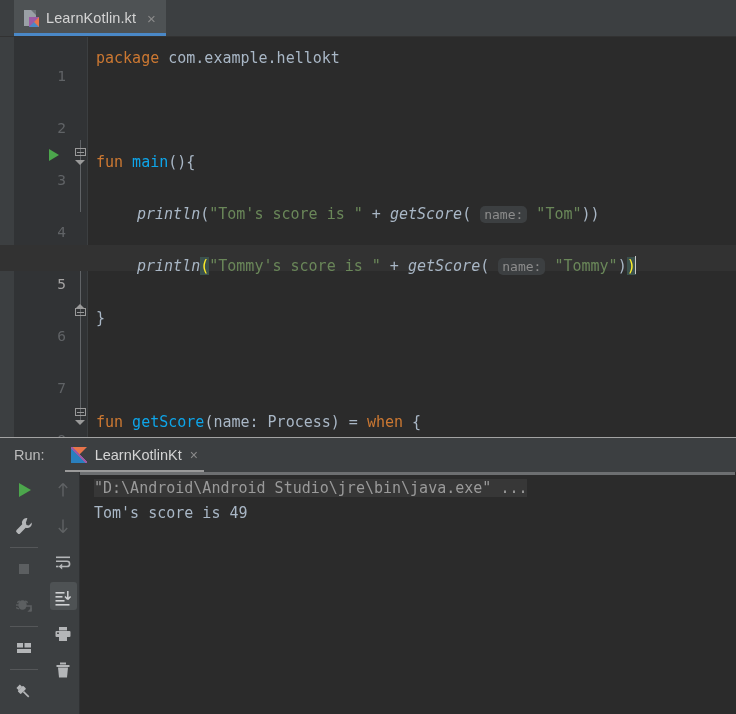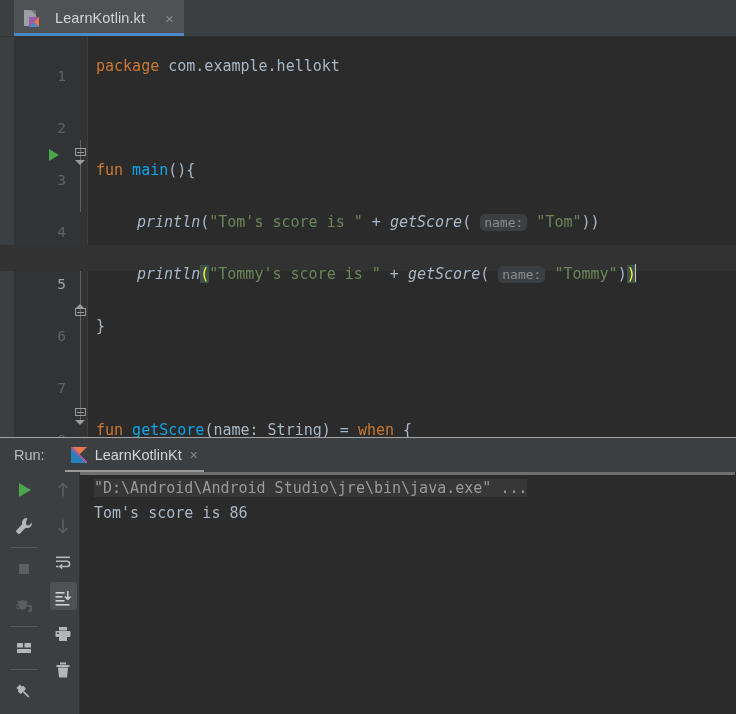--- a/index.html
+++ b/index.html
@@ -14,21 +14,21 @@
     position:absolute; left:0; top:0; width:736px; height:37px;
     background:#3c3f41;
     border-bottom:1px solid #323232;
   }
   #tabbar:before{
     content:""; position:absolute; left:0; top:0; width:14px; height:36px;
     background:#3c3f41;
   }
   .editor-tab{
     position:absolute; left:14px; top:0; height:36px;
-    display:flex; align-items:center; gap:16px;
+    display:flex; align-items:center; gap:7px;
     padding:0 10px 0 9px;
     background:#4e5254;
     cursor:default;
   }
   .editor-tab .tab-underline{
     position:absolute; left:0; bottom:0; width:100%; height:3px;
     background:#4a88c7;
   }
   .tab-title{
     font-size:14.5px; color:#d4d4d4; letter-spacing:.1px;
@@ -83,21 +83,21 @@
     white-space:pre;
   }
   .code-line.current{ background:#323232; }
   .ln{
     position:absolute; left:0; width:66px; text-align:right;
     color:#606366; font-size:14.5px;
     font-family:"DejaVu Sans Mono","Liberation Mono",monospace;
   }
   .code-line.current .ln{ color:#a4a3a3; }
   .code-txt{
-    position:absolute; left:96px; top:16px; color:#a9b7c6;text-align:center;
+    position:absolute; left:96px; top:8px; color:#a9b7c6;text-align:center;
   }
   
   .run-marker{
     position:absolute; left:49px; top:8px;
     width:0;height:0;
     border-left:10px solid #4ca64c;
     border-top:6px solid transparent;
     border-bottom:6px solid transparent;
   }
   
@@ -277,21 +277,21 @@
 
   <div class="code-line" style="top:156px">
     <span class="ln">7</span>
   </div>
 
   <div class="code-line" style="top:182px">
     <span class="ln">8</span>
     <span class="fold-mark down" style="top:7px">
       <span class="body"></span><span class="roof"></span><span class="minus"></span>
     </span>
-    <span class="code-txt"><span class="kw">fun</span><span class="fn"> getScore</span><span class="plain">(name: String)</span><span class="plain"> = </span><span class="kw">when</span><span class="plain"> {</span></span>
+    <span class="code-txt"><span class="kw">fun</span><span class="fn"> getScore</span><span class="plain">(name: Process)</span><span class="plain"> = </span><span class="kw">when</span><span class="plain"> {</span></span>
   </div>
 
 </div>
 
 <div id="runpanel">
 
   <div id="run-header">
     <span class="run-label">Run:</span>
     <span class="run-tab">
       <span class="kt-logo">
@@ -394,17 +394,17 @@
       <svg width="20" height="20" viewBox="0 0 20 20">
         <rect x="7" y="2.5" width="6" height="2" fill="#b4b6b8"></rect>
         <rect x="3.5" y="5" width="13" height="2" fill="#b4b6b8"></rect>
         <path d="M5 7.5h10l-1 10H6z" fill="#b4b6b8"></path>
       </svg>
     </div>
   </div>
 
   <div id="console">
     <div class="cline cmd"><span class="hl">"D:\Android\Android Studio\jre\bin\java.exe" ...</span></div>
-    <div class="cline">Tom's score is 86</div>
+    <div class="cline">Tom's score is 49</div>
     <div class="cline"></div>
   </div>
   <div id="console-scroll-top"></div>
 </div>
 
 </body></html>

